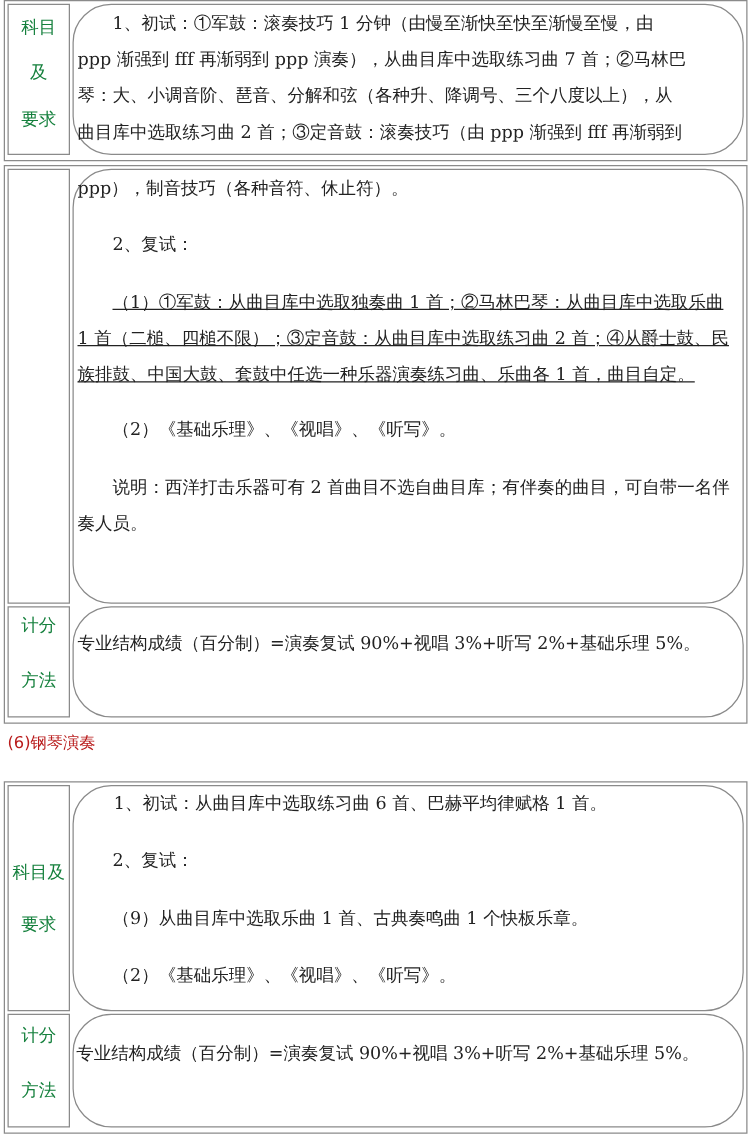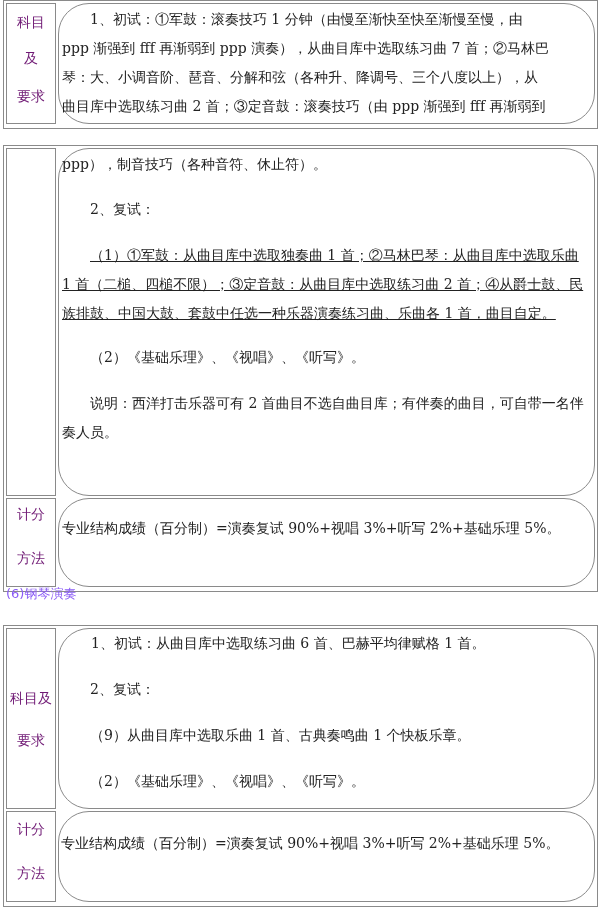--- a/index.html
+++ b/index.html
@@ -3,48 +3,48 @@
 <meta charset="utf-8">
 <style>
   html, body { margin: 0; padding: 0; background: #ffffff; }
   body { width: 602px; height: 909px; position: relative; overflow: hidden;
          font-family: "DejaVu Serif", "Liberation Serif", serif; color: #222; }
   .tbl { position: absolute; left: 3px; width: 595px; border: 1px solid #8a8a8a;
          box-sizing: border-box; padding: 1px; background: #fff; }
   .row { display: flex; box-sizing: border-box; }
   .cell { border: 1px solid #8a8a8a; box-sizing: border-box; margin: 1px; }
   .lcell { width: 50px; flex: none; display: flex; flex-direction: column;
-           align-items: center; font-size: 14px; color: #701a75; }
+           align-items: center; font-size: 14px; color: #15803d; }
   .rcell { flex: 1; font-size: 14px; line-height: 29px; padding: 0 4px 0 3px; border-radius: 31px; }
   .p { margin: 0; }
   .indent { text-indent: 28px; }
   .bold { font-weight: normal; }
   .caption { position: absolute; left: 6px; top: 585px; font-size: 13px;
-             font-family: "DejaVu Sans", "Liberation Sans", sans-serif; color: #8b5cf6; }
+             font-family: "DejaVu Sans", "Liberation Sans", sans-serif; color: #b91c1c; }
 </style>
 </head>
 <body>
 
 <div class="tbl" style="top:0px; height:129px;">
   <div class="row" style="height:123px;">
     <div class="cell lcell" style="padding-top:6px;">
       <span style="line-height:24px;">科目</span>
       <span style="line-height:24px; margin-top:12px;">及</span>
       <span style="line-height:24px; margin-top:14px;">要求</span>
     </div>
     <div class="cell rcell" style="padding-top:1px;">
       <p class="p indent">1、初试：①军鼓：滚奏技巧 1 分钟（由慢至渐快至快至渐慢至慢，由</p>
       <p class="p">ppp 渐强到 fff 再渐弱到 ppp 演奏），从曲目库中选取练习曲 7 首；②马林巴</p>
       <p class="p">琴：大、小调音阶、琶音、分解和弦（各种升、降调号、三个八度以上），从</p>
       <p class="p">曲目库中选取练习曲 2 首；③定音鼓：滚奏技巧（由 ppp 渐强到 fff 再渐弱到</p>
     </div>
   </div>
 </div>
 
-<div class="tbl" style="top:145px; height:447px;">
+<div class="tbl" style="top:132px; height:447px;">
   <div class="row" style="height:350px;">
     <div class="cell lcell"></div>
     <div class="cell rcell" style="line-height:27px; padding-top:2px;">
       <p class="p">ppp），制音技巧（各种音符、休止符）。</p>
       <p class="p indent" style="margin-top:18px;">2、复试：</p>
       <p class="p indent" style="margin-top:18px; line-height:29px;text-decoration:underline;">（1）①军鼓：从曲目库中选取独奏曲 1 首；②马林巴琴：从曲目库中选取乐曲 1 首（二槌、四槌不限）；③定音鼓：从曲目库中选取练习曲 2 首；④从爵士鼓、民族排鼓、中国大鼓、套鼓中任选一种乐器演奏练习曲、乐曲各 1 首，曲目自定。</p>
       <p class="p indent" style="margin-top:16px;">（2）《基础乐理》、《视唱》、《听写》。</p>
       <p class="p indent bold" style="margin-top:18px; line-height:29px;">说明：西洋打击乐器可有 2 首曲目不选自曲目库；有伴奏的曲目，可自带一名伴奏人员。</p>
     </div>
   </div>

